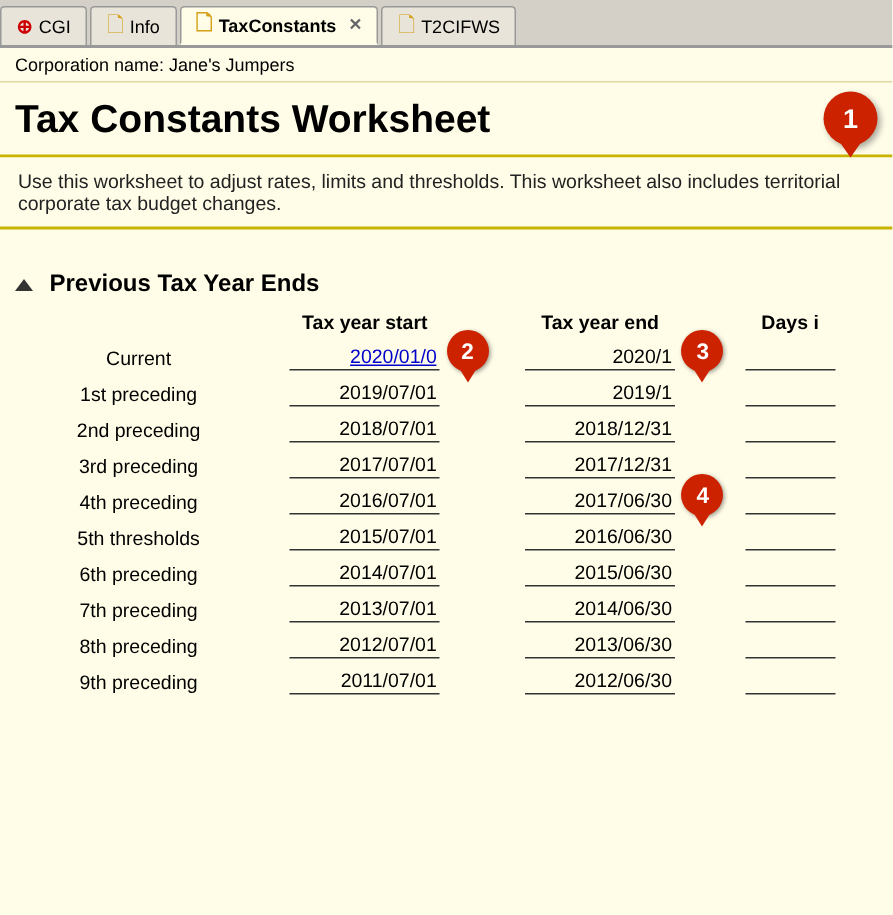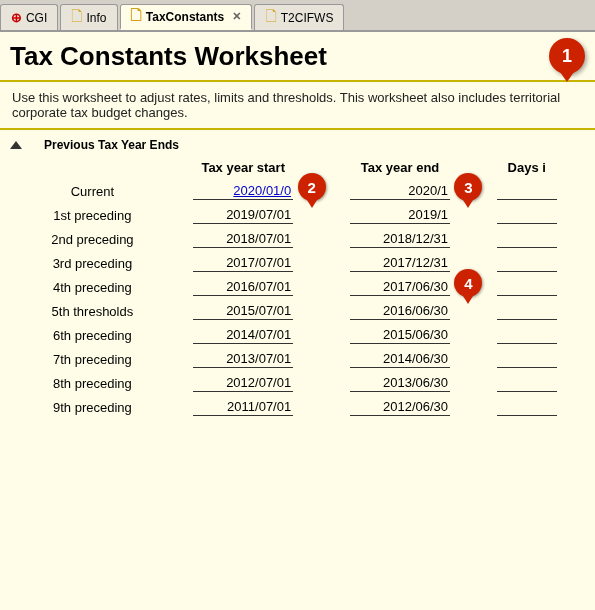--- a/index.html
+++ b/index.html
@@ -76,24 +76,25 @@
       padding: 8px 12px;
       font-size: 13px;
       color: #222;
       border-bottom: 2px solid #c8b400;
     }
 
     
     .section-header {
       display: flex;
       align-items: center;
-      gap: 22px;
+      gap: 11px;
       padding: 8px 10px 4px 10px;
-      font-size: 12px;
-      font-weight: bold;
+      font-size: 16px;
+      font-weight: bold;
+      margin-top: 20px;
     }
     .chevron-up {
       width: 0; height: 0;
       border-left: 6px solid transparent;
       border-right: 6px solid transparent;
       border-bottom: 8px solid #333;
       display: inline-block;
     }
 
     
@@ -197,20 +198,24 @@
     <span class="tab-close">✕</span>
   </div>
   <div class="tab">
     <span class="doc-icon">🗋</span>
     <span>T2CIFWS</span>
   </div>
 </div>
 
 <div class="page-content">
 
+  <div class="corp-bar">
+    <span>Corporation name:</span>
+    <span>Jane's Jumpers</span>
+  </div>
 
   <div class="title-row">
     <span class="page-title">Tax Constants Worksheet</span>
     <div class="badge-wrapper">
       <div class="pin-badge">
         <span>1</span>
       </div>
     </div>
   </div>
 

